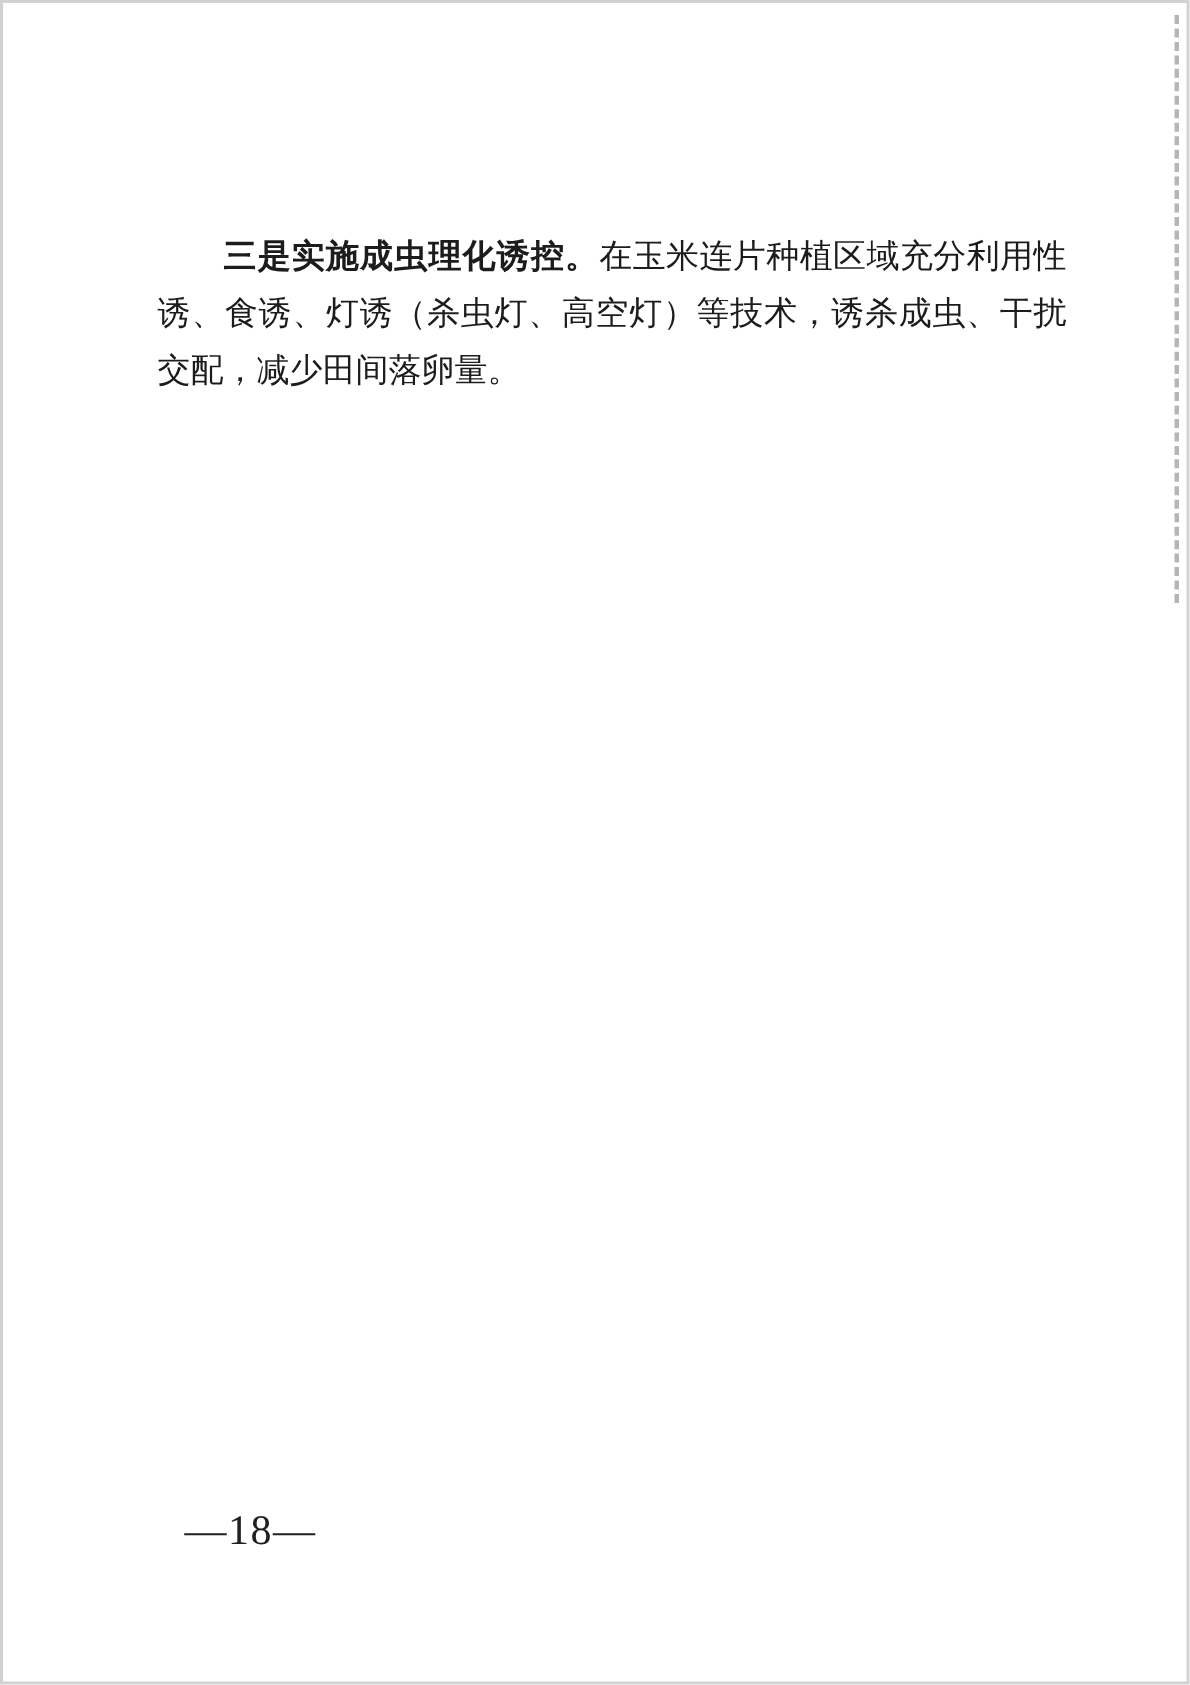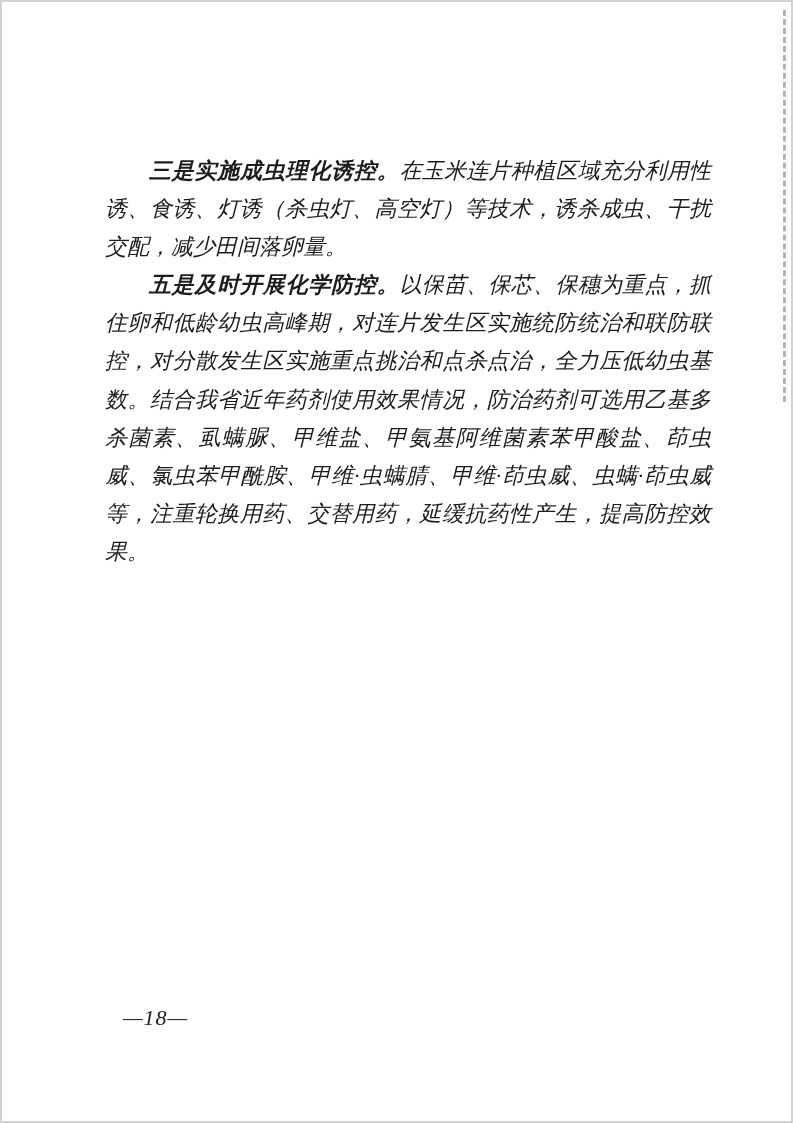--- a/index.html
+++ b/index.html
@@ -1,15 +1,15 @@
 <!DOCTYPE html>
 <html><head>
 <meta charset="utf-8">
 <style>
-  * { margin: 0; padding: 0; box-sizing: border-box; font-style: italic; }
+  * { margin: 0; padding: 0; box-sizing: border-box; }
   html, body { width: 793px; height: 1123px; }
   body {
     background: #ffffff;
     font-family: "Liberation Serif", "DejaVu Serif", serif;
   }
   .page {
     position: relative;
     width: 793px;
     height: 1123px;
     background: #ffffff;
@@ -33,21 +33,21 @@
   }
   .para .lead {
     font-family: "Liberation Sans", "DejaVu Sans", sans-serif;
     font-weight: 700;
     letter-spacing: 0.5px;
   }
   .footer {
     position: absolute;
     left: 121px;
     top: 1003px;
-    font-size: 22px;
+    font-size: 28px;
     color: #202020;
     letter-spacing: 1px;
   }
   .scan-edge-line {
     position: absolute;
     left: 781px;
     top: 8px;
     width: 0;
     height: 392px;
     border-right: 3px dashed #6e6e6e;
@@ -57,21 +57,20 @@
 </head>
 <body>
 
 <div class="page">
 
   <div class="content">
 
     <p class="para"><span class="lead">三是实施成虫理化诱控。</span><span class="ptext">在玉米连片种植区域充分利用性诱、食诱、灯诱（杀虫灯、高空灯）等技术，诱杀成虫、干扰交配，减少田间落卵量。</span></p>
 
 
-    <p class="para"><span class="lead">五是及时开展化学防控。</span><span class="ptext">以保苗、保芯、保穗为重点，抓住卵和低龄幼虫高峰期，对连片发生区实施统防统治和联防联控，对分散发生区实施重点挑治和点杀点治，全力压低幼虫基数。结合我省近年药剂使用效果情况，防治药剂可选用乙基多杀菌素、虱螨脲、甲维盐、甲氨基阿维菌素苯甲酸盐、茚虫威、氯虫苯甲酰胺、甲维·虫螨腈、甲维·茚虫威、虫螨·茚虫威等，注重轮换用药、交替用药，延缓抗药性产生，提高防控效果。</span></p>
 
 
   </div>
 
   <div class="footer">—18—</div>
 
   <div class="scan-edge-line"></div>
 
 </div>
 

